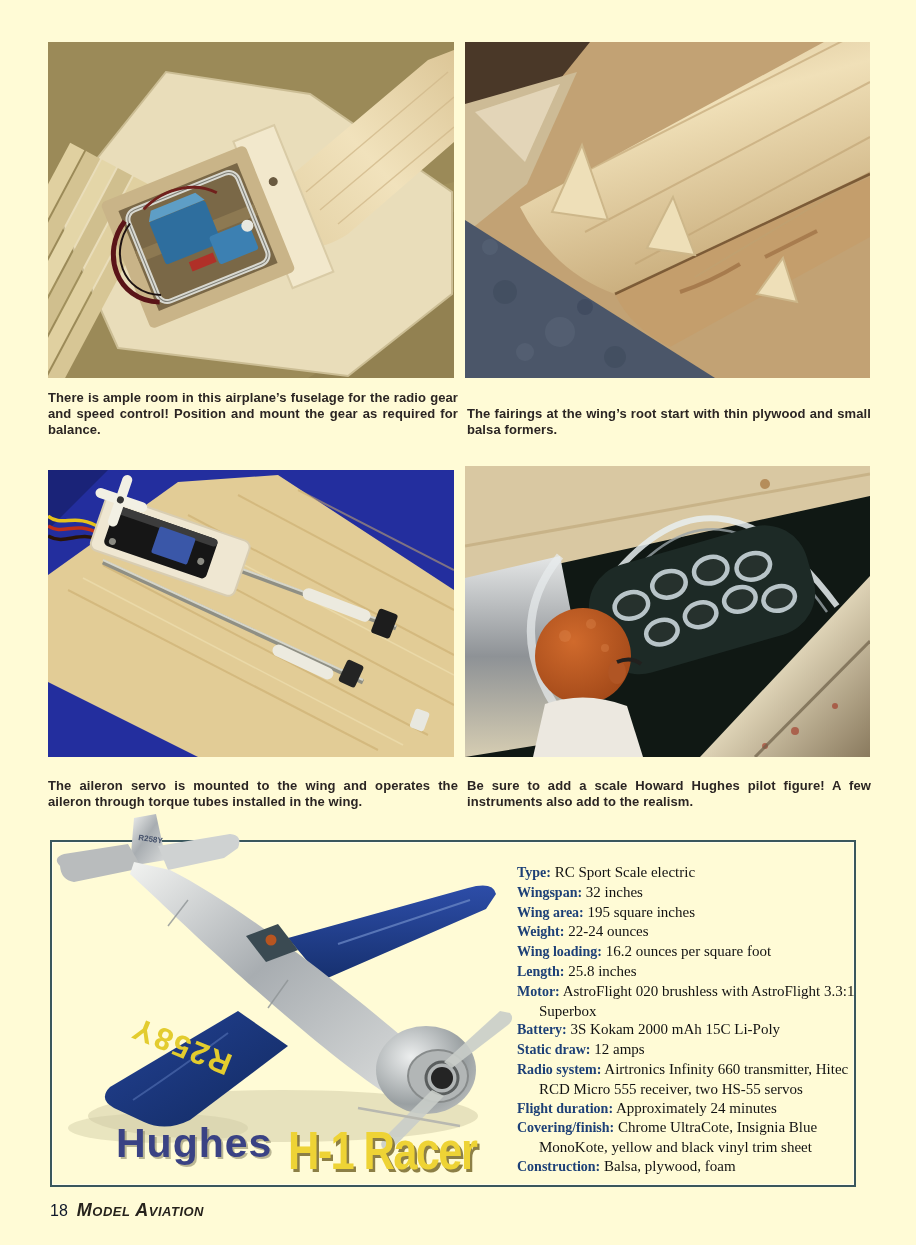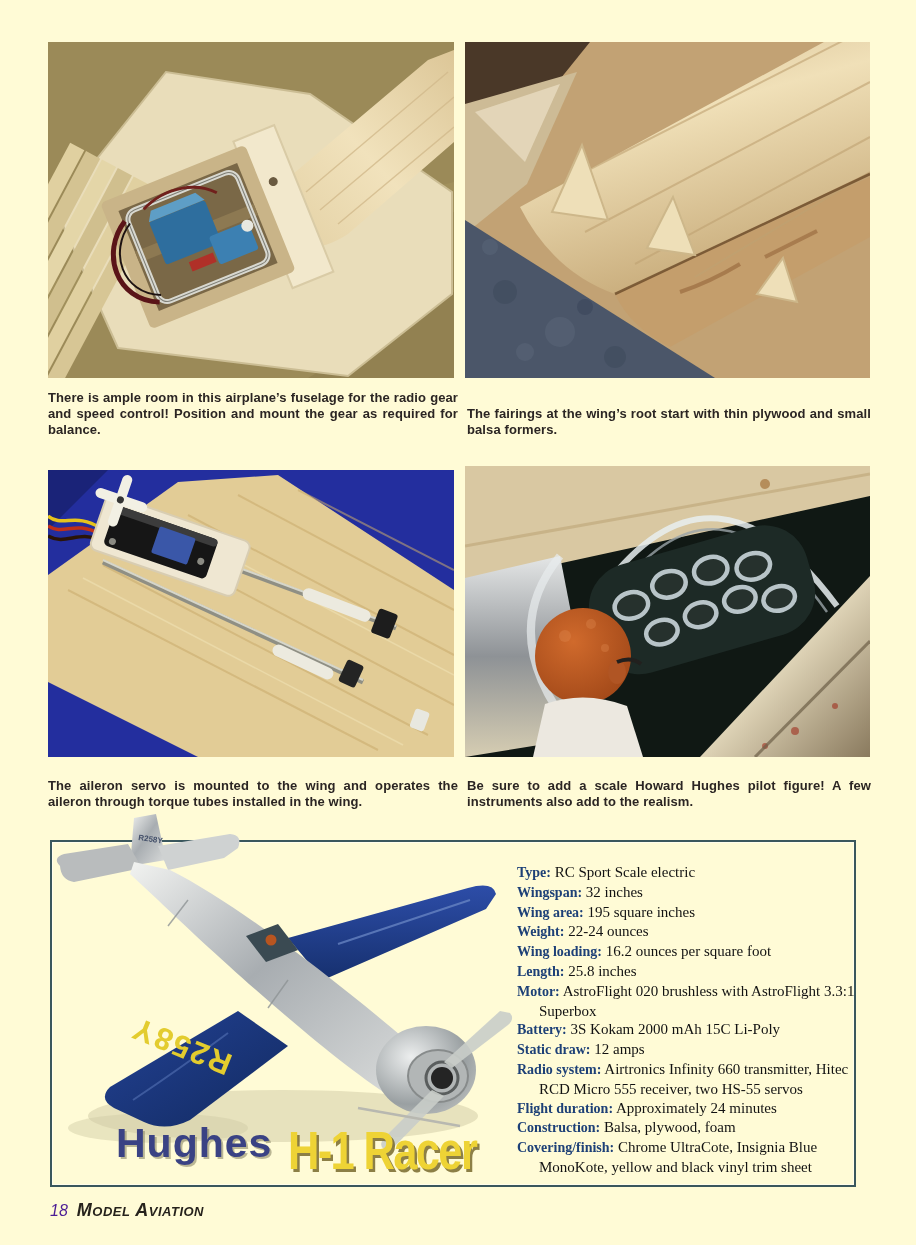--- a/index.html
+++ b/index.html
@@ -21,21 +21,21 @@
   
   .box-title{position:absolute;left:116px;top:1120px;z-index:4;display:flex;
              align-items:flex-start;gap:16px;white-space:nowrap;}
   .title-hughes{font-weight:bold;font-size:41px;letter-spacing:1px;color:#3a4284;
                 text-shadow:2px 2px 0 rgba(130,125,95,.55);}
   .title-racer{font-weight:bold;font-size:53px;letter-spacing:-2px;color:#eed335;
                transform:scaleX(.82);transform-origin:left bottom;
                text-shadow:3px 3px 0 rgba(120,105,45,.85);}
   
   .footer{position:absolute;left:50px;top:1200px;display:flex;align-items:baseline;gap:9px;}
-  .page-number{font-size:16px;color:#4c1d95;font-style:italic;}
+  .page-number{font-size:16px;color:#0f172a;}
   .magazine-title{font-weight:bold;font-style:italic;font-variant:small-caps;
                   font-size:18px;letter-spacing:.5px;color:#26221c;}
   .plane-art{position:absolute;left:38px;top:808px;z-index:3;}
 </style>
 </head>
 <body>
 
 <figure class="photo" style="left:48px;top:42px;width:406px;height:336px;margin:0;">
   <svg width="406" height="336" viewBox="0 0 406 336">
     <defs>
@@ -300,22 +300,22 @@
   <div class="spec-row"><span class="spec-label">Wingspan:</span> <span>32 inches</span></div>
   <div class="spec-row"><span class="spec-label">Wing area:</span> <span>195 square inches</span></div>
   <div class="spec-row"><span class="spec-label">Weight:</span> <span>22-24 ounces</span></div>
   <div class="spec-row"><span class="spec-label">Wing loading:</span> <span>16.2 ounces per square foot</span></div>
   <div class="spec-row"><span class="spec-label">Length:</span> <span>25.8 inches</span></div>
   <div class="spec-row"><span class="spec-label">Motor:</span> <span>AstroFlight 020 brushless with AstroFlight 3.3:1 Superbox</span></div>
   <div class="spec-row"><span class="spec-label">Battery:</span> <span>3S Kokam 2000 mAh 15C Li-Poly</span></div>
   <div class="spec-row"><span class="spec-label">Static draw:</span> <span>12 amps</span></div>
   <div class="spec-row"><span class="spec-label">Radio system:</span> <span>Airtronics Infinity 660 transmitter, Hitec RCD Micro 555 receiver, two HS-55 servos</span></div>
   <div class="spec-row"><span class="spec-label">Flight duration:</span> <span>Approximately 24 minutes</span></div>
+  <div class="spec-row"><span class="spec-label">Covering/finish:</span> <span>Chrome UltraCote, Insignia Blue MonoKote, yellow and black vinyl trim sheet</span></div>
   <div class="spec-row"><span class="spec-label">Construction:</span> <span>Balsa, plywood, foam</span></div>
-  <div class="spec-row"><span class="spec-label">Covering/finish:</span> <span>Chrome UltraCote, Insignia Blue MonoKote, yellow and black vinyl trim sheet</span></div>
 </div>
 
 <div class="box-title">
   <span class="title-hughes">Hughes</span>
   <span class="title-racer">H-1 Racer</span>
 </div>
 
 <div class="footer">
   <span class="page-number">18</span>
   <span class="magazine-title">Model Aviation</span>

